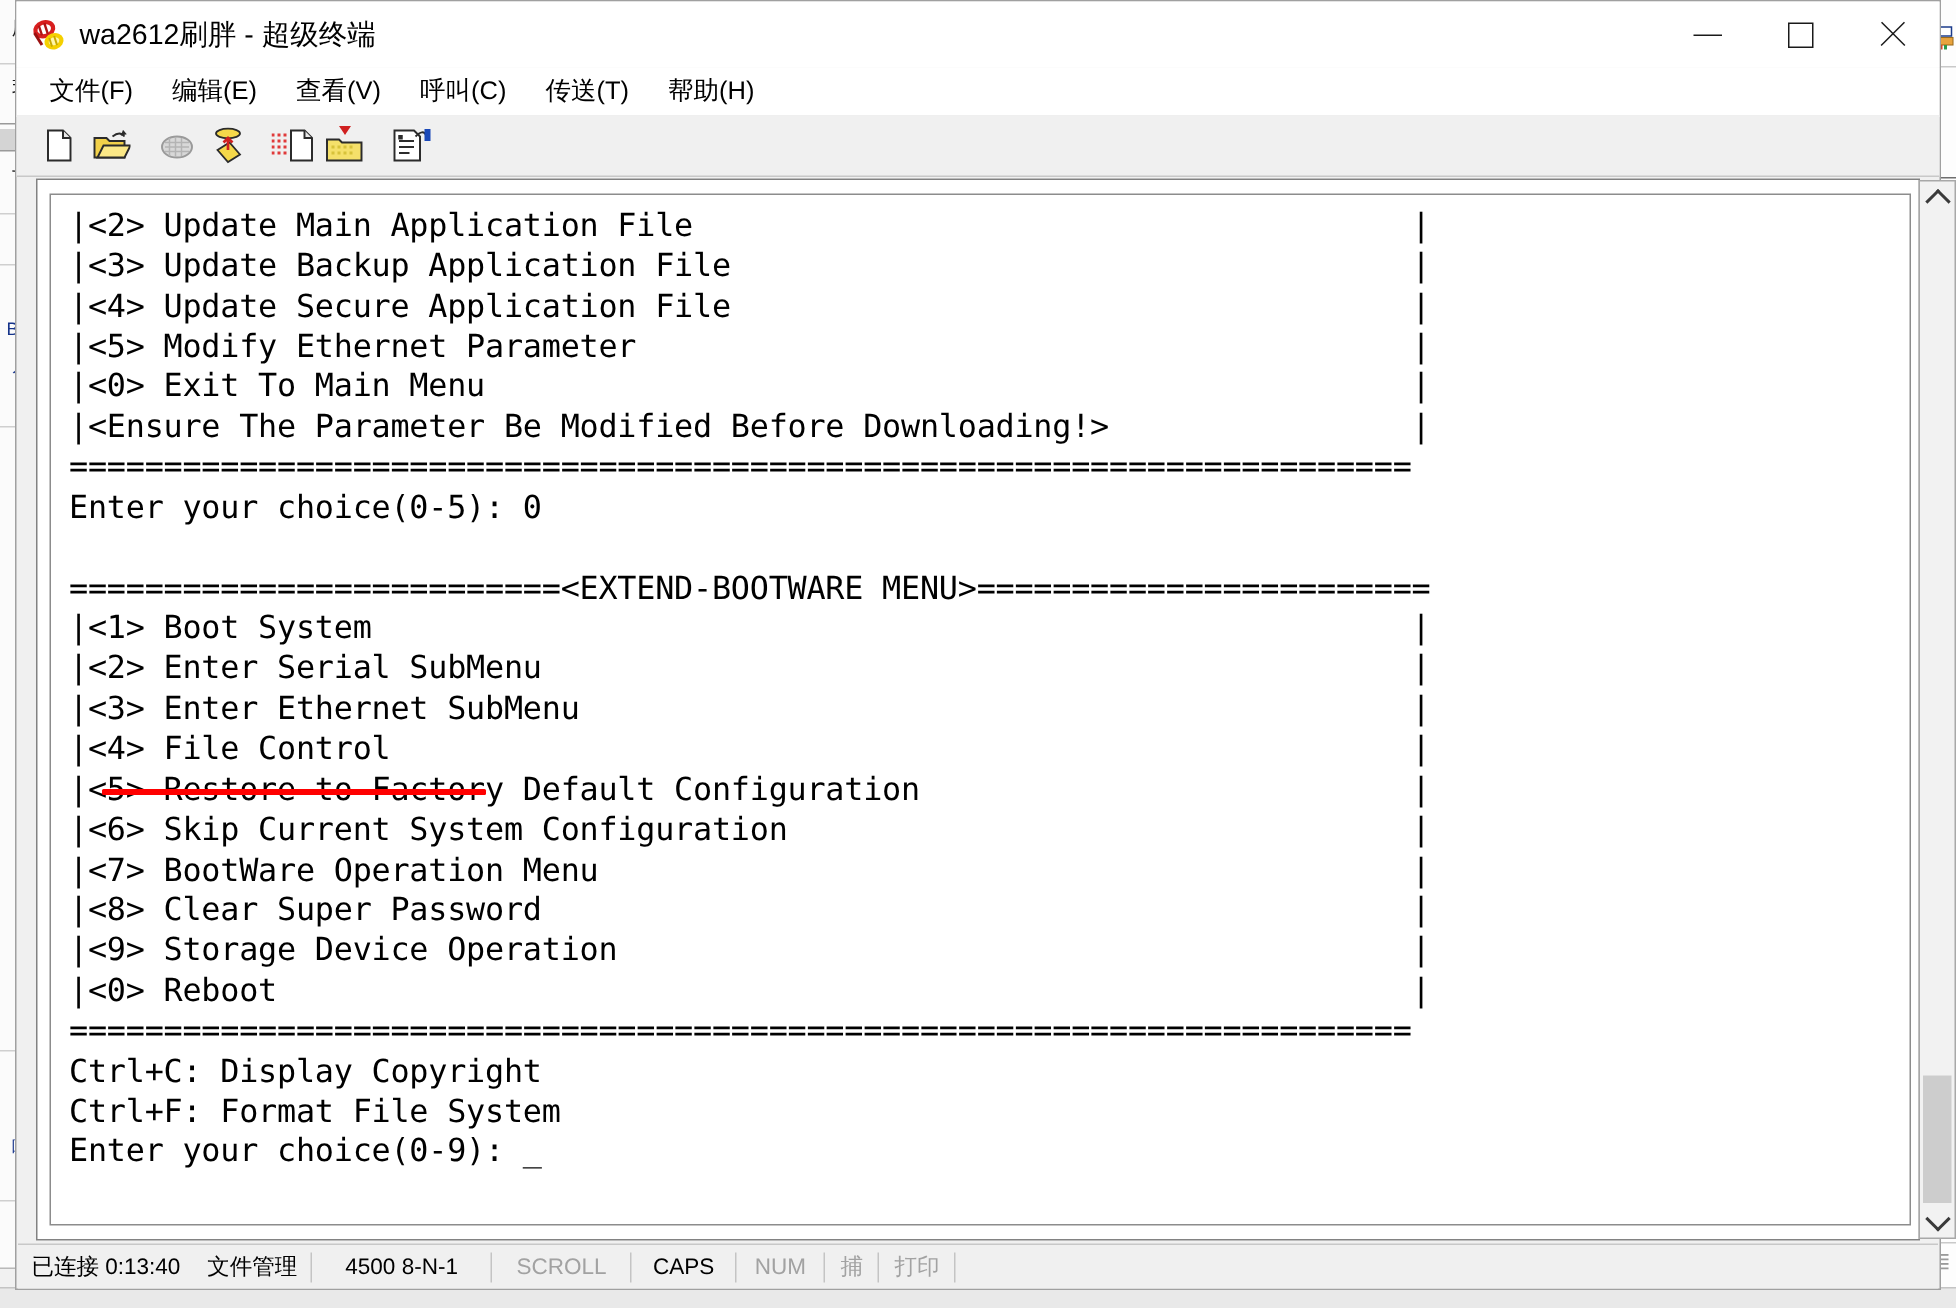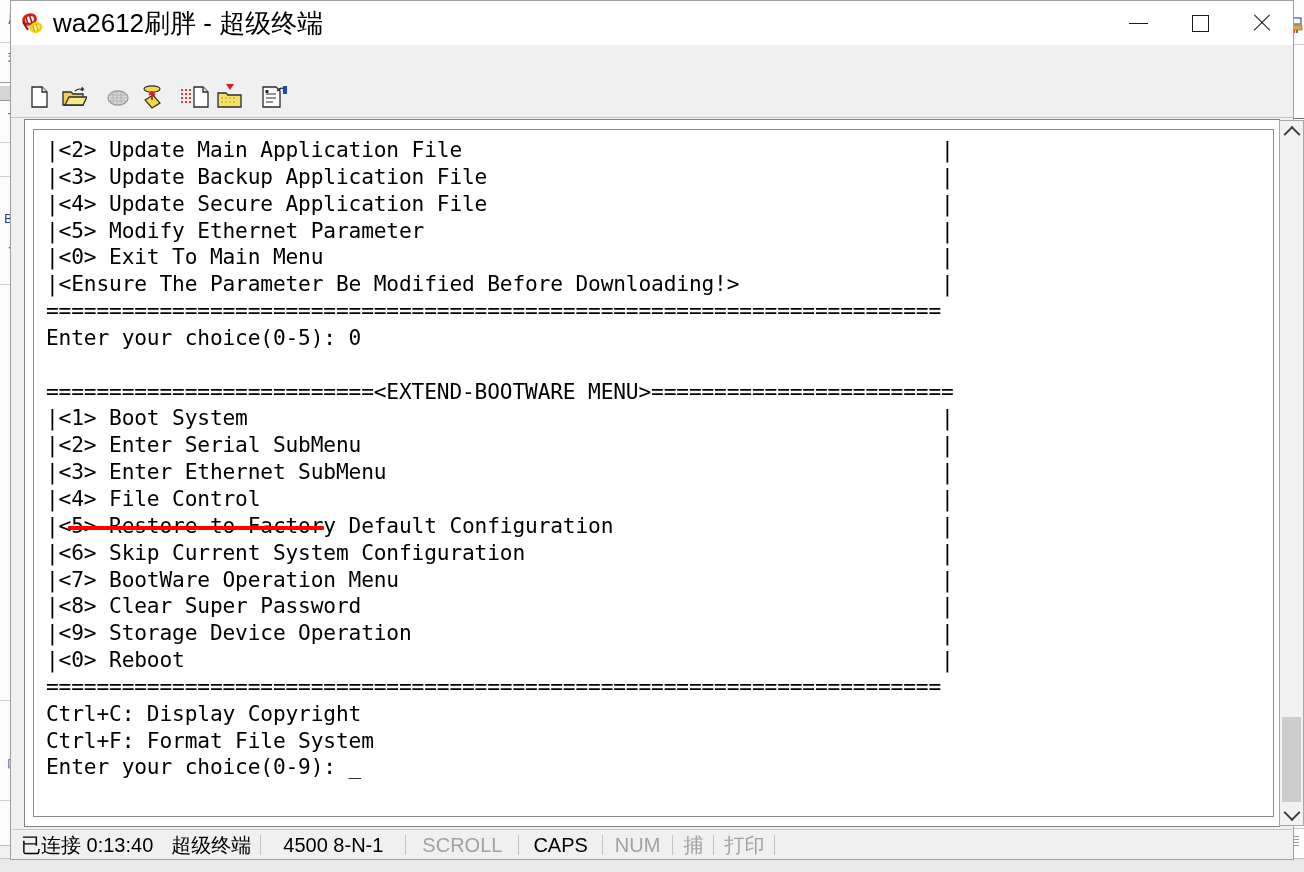--- a/index.html
+++ b/index.html
@@ -86,21 +86,21 @@
   .titlebar {
     position: absolute; left: 0; top: 0; right: 0; height: 44px;
     background: #ffffff;
     display: flex; align-items: center;
   }
   .title-icon {
     width: 26px; height: 26px; margin-left: 8px; margin-right: 8px;
     flex: 0 0 auto; position: relative;
   }
   .title-text {
-    font-size: 26px; color: #000000; font-family: "Liberation Sans", sans-serif;
+    font-size: 19px; color: #000000; font-family: "Liberation Sans", sans-serif;
     white-space: nowrap; letter-spacing: 0px;
   }
   .title-spacer { flex: 1 1 auto; }
   .caption-btn {
     width: 62px; height: 44px; display: flex; align-items: center; justify-content: center;
     flex: 0 0 auto; position: relative;
   }
   .cb-min { width: 19px; height: 1px; background: #1a1a1a; display:block; }
   .cb-max { width: 17px; height: 17px; border: 1.5px solid #1a1a1a; display:block; box-sizing: border-box; }
   .cb-close { width: 22px; height: 22px; display:block; position: relative; }
@@ -193,21 +193,21 @@
 
   
   .statusbar {
     position: absolute; left: 1px; top: 828px; width: 1280px; height: 30px;
     background: #f0f0f0;
     display: flex; align-items: center;
     border-top: 1px solid #c8c8c8;
     box-sizing: border-box;
   }
   .sb-cell {
-    font-size: 20px; color: #000000; padding: 0 9px; white-space: nowrap;
+    font-size: 15px; color: #000000; padding: 0 9px; white-space: nowrap;
     font-family: "Liberation Sans", sans-serif; height: 22px; line-height: 22px;
     display: flex; align-items: center;
   }
   .sb-cell.dim { color: #a2a2a2; }
   .sb-sep { width: 1px; height: 20px; background: #c4c4c4; flex: 0 0 auto; }
 
   
   .ann-underline {
     position: absolute; left: 57px; top: 525px; width: 256px; height: 4px;
     background: #ff0000; border-radius: 1px;
@@ -307,20 +307,28 @@
         <span class="cb-min"></span>
       </div>
       <div class="caption-btn">
         <span class="cb-max"></span>
       </div>
       <div class="caption-btn">
         <span class="cb-close"></span>
       </div>
     </div>
 
+    <div class="menubar">
+      <div class="menu-item">文件(F)</div>
+      <div class="menu-item">编辑(E)</div>
+      <div class="menu-item">查看(V)</div>
+      <div class="menu-item">呼叫(C)</div>
+      <div class="menu-item">传送(T)</div>
+      <div class="menu-item">帮助(H)</div>
+    </div>
 
     <div class="toolbar">
 
       <div class="tb-btn">
         <svg width="24" height="24" viewBox="0 0 24 24">
           <path d="M4 2 h10 l5 5 v15 h-15 z" fill="#ffffff" stroke="#2b2b2b" stroke-width="1.3"></path>
           <path d="M14 2 v5 h5" fill="#e8e8e8" stroke="#2b2b2b" stroke-width="1.3"></path>
         </svg>
       </div>
 
@@ -438,21 +446,21 @@
         <span class="ts-chev"></span>
       </div>
       <div class="ts-thumb"></div>
       <div class="ts-arrow ts-down">
         <span class="ts-chev"></span>
       </div>
     </div>
 
     <div class="statusbar">
       <div class="sb-cell">已连接 0:13:40</div>
-      <div class="sb-cell">超级终端</div>
+      <div class="sb-cell">文件管理</div>
       <div class="sb-sep"></div>
       <div class="sb-cell" style="padding:0 22px;">4500 8-N-1</div>
       <div class="sb-sep"></div>
       <div class="sb-cell dim" style="padding:0 16px;">SCROLL</div>
       <div class="sb-sep"></div>
       <div class="sb-cell" style="padding:0 14px;">CAPS</div>
       <div class="sb-sep"></div>
       <div class="sb-cell dim" style="padding:0 12px;">NUM</div>
       <div class="sb-sep"></div>
       <div class="sb-cell dim" style="padding:0 10px;">捕</div>

